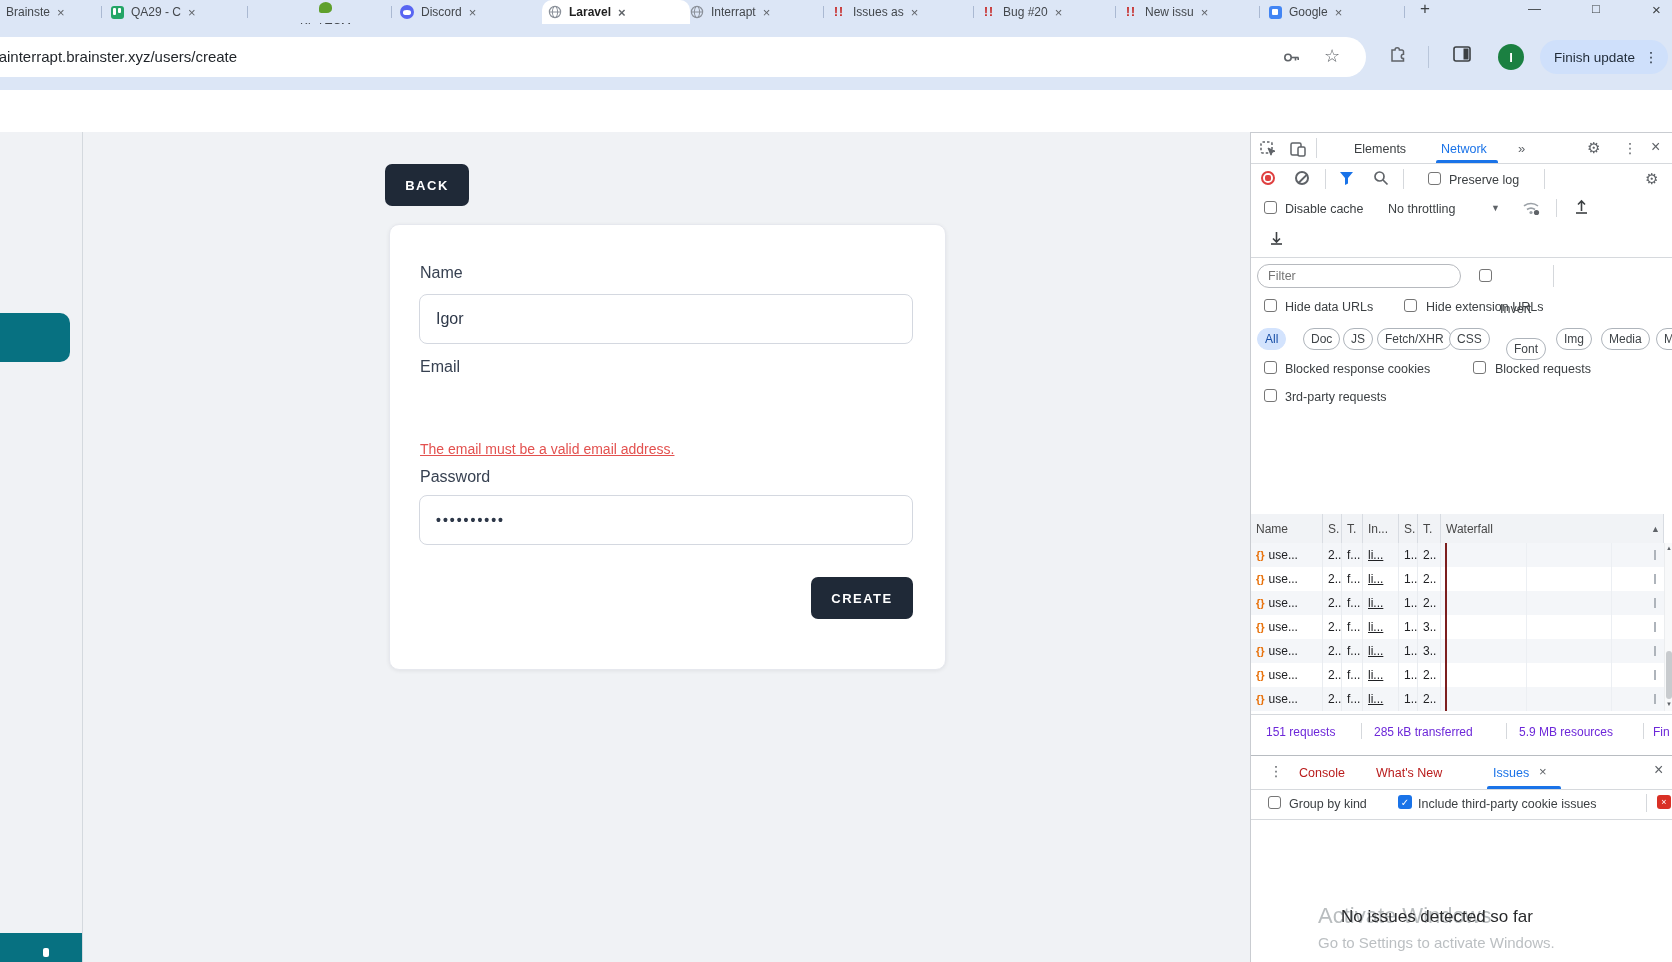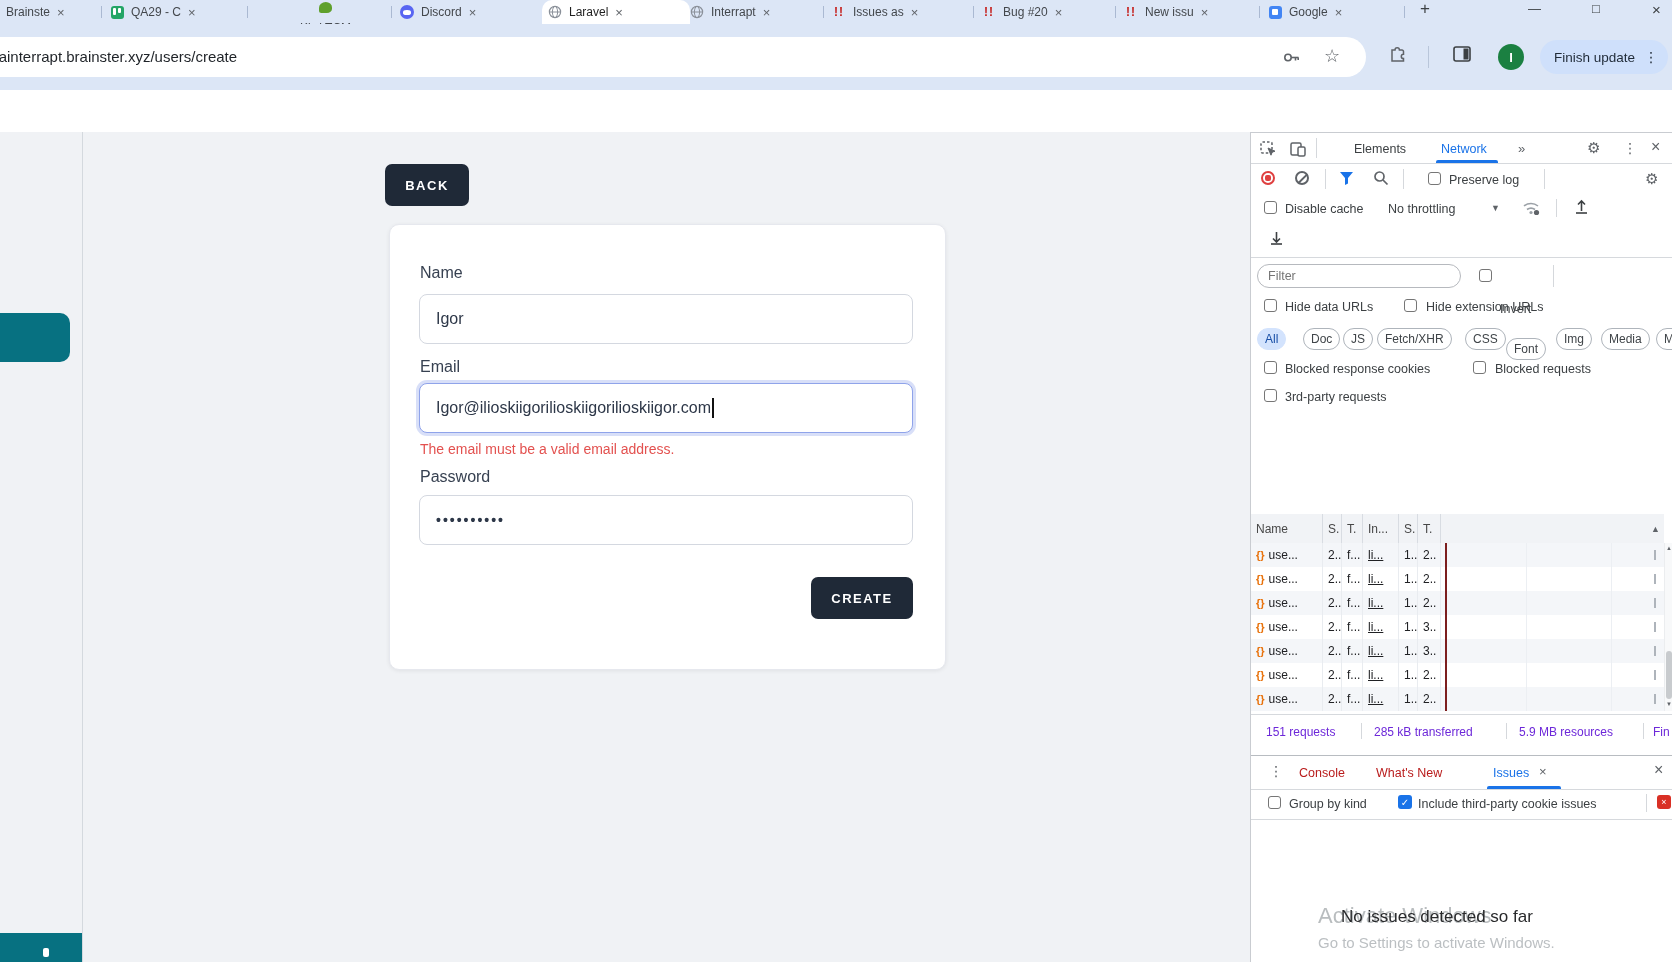--- a/index.html
+++ b/index.html
@@ -104,21 +104,21 @@
     </div>
     <div class="tab" style="left:394px;width:142px;">
       <span class="favicon">
           <span style="width:14px;height:14px;background:#5865f2;border-radius:50%;display:flex;align-items:center;justify-content:center;">
             <span style="width:8px;height:5px;background:#fff;border-radius:45% 45% 40% 40%;"></span>
           </span>
         </span>
       <span>Discord</span>
       <span class="tabx">×</span>
     </div>
-    <div class="tab active" style="left:542px;width:136px;">
+    <div class="tab active" style="left:542px;width:136px;font-weight:bold;">
       <span class="favicon">
           <svg width="14" height="14" viewBox="0 0 14 14">
             <circle cx="7" cy="7" r="5.6" fill="none" stroke="#8a9099" stroke-width="1.2"></circle>
             <ellipse cx="7" cy="7" rx="2.6" ry="5.6" fill="none" stroke="#8a9099" stroke-width="1"></ellipse>
             <line x1="1.4" y1="7" x2="12.6" y2="7" stroke="#8a9099" stroke-width="1"></line>
           </svg>
         </span>
       <span>Laravel</span>
       <span class="tabx">×</span>
     </div>
@@ -214,25 +214,21 @@
   <div class="abs dkbtn" style="left:385px;top:164px;width:84px;height:42px;">BACK</div>
 
   <div class="abs card"></div>
 
   <div class="flabel" style="left:420px;top:264px;">Name</div>
   <div class="finput" style="left:419px;top:294px;">
     <span>Igor</span>
   </div>
 
   <div class="flabel" style="left:420px;top:358px;">Email</div>
-  <div class="finput focus" style="left:419px;top:383px;">
-    <span>Igor@ilioskiigorilioskiigorilioskiigor.com</span>
-      <span class="caret"></span>
-  </div>
-  <div class="errtext" style="left:420px;top:441px;">The email must be a valid email address.</div>
+  <div class="errtext" style="left:420px;top:441px;text-decoration:underline;">The email must be a valid email address.</div>
 
   <div class="flabel" style="left:420px;top:468px;">Password</div>
   <div class="finput" style="left:419px;top:495px;font-size:14px;letter-spacing:2px;font-weight:bold;">
     <span>••••••••••</span>
   </div>
 
   <div class="abs dkbtn" style="left:811px;top:577px;width:102px;height:42px;">CREATE</div>
 
   <div class="abs devtools">
 
@@ -317,41 +313,44 @@
 
     <span class="cb" style="left:13px;top:166px;"></span>
     <span class="dt dtlabel" style="left:34px;top:167px;font-size:12.5px;">Hide data URLs</span>
     <span class="cb" style="left:153px;top:166px;"></span>
     <span class="dt dtlabel" style="left:175px;top:167px;font-size:12.5px;">Hide extension URLs</span>
 
     <span class="chip sel" style="left:6px;top:195px;">All</span>
     <span class="chip" style="left:52px;top:195px;">Doc</span>
     <span class="chip" style="left:92px;top:195px;">JS</span>
     <span class="chip" style="left:126px;top:195px;">Fetch/XHR</span>
-    <span class="chip" style="left:214px;top:195px;">CSS</span>
+    <span class="chip" style="left:198px;top:195px;">CSS</span>
     <span class="chip" style="left:255px;top:205px;">Font</span>
     <span class="chip" style="left:305px;top:195px;">Img</span>
     <span class="chip" style="left:350px;top:195px;">Media</span>
     <span class="chip" style="left:405px;top:195px;width:40px;">M</span>
 
     <span class="cb" style="left:13px;top:228px;"></span>
     <span class="dt dtlabel" style="left:34px;top:229px;font-size:12.5px;">Blocked response cookies</span>
     <span class="cb" style="left:222px;top:228px;"></span>
     <span class="dt dtlabel" style="left:244px;top:229px;font-size:12.5px;">Blocked requests</span>
     <span class="cb" style="left:13px;top:256px;"></span>
     <span class="dt dtlabel" style="left:34px;top:257px;font-size:12.5px;">3rd-party requests</span>
 
 
     <div class="nethead" style="top:381px;">
       <div class="cell c-name">Name</div>
       <div class="cell c-s">S.</div>
       <div class="cell c-t">T.</div>
       <div class="cell c-in">In...</div>
       <div class="cell c-s2">S.</div>
       <div class="cell c-t2">T.</div>
+      <div class="cell c-wf" style="justify-content:flex-start;">
+          <span>Waterfall</span>
+        </div>
     </div>
     <span class="dt" style="left:400px;top:391px;font-size:9px;color:#5f6368;">▲</span>
 
     <div class="dt" style="left:0;top:410px;width:413px;height:168px;">
       <div class="net-row odd" style="top:0;">
         <div class="cell c-name">
             <span class="braces">{}</span>
             <span>use...</span>
           </div>
         <div class="cell c-s">2..</div>

